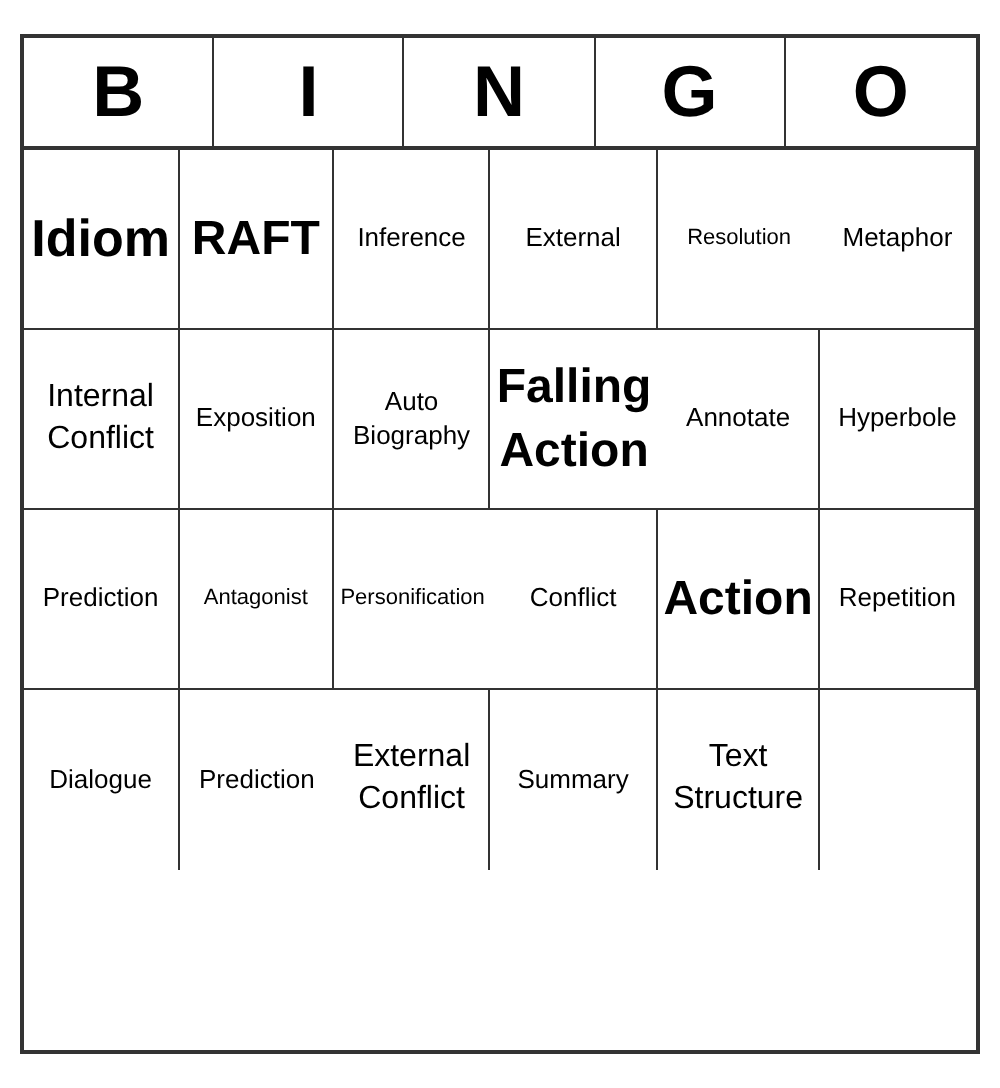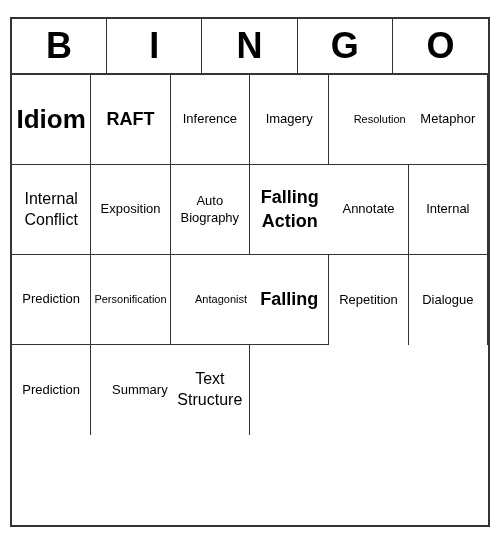--- a/index.html
+++ b/index.html
@@ -53,34 +53,33 @@
       min-height: 90px;
       display: flex;
       align-items: center;
       justify-content: center;
       text-align: center;
       padding: 4px 3px;
     }
 
     .bingo-cell:nth-child(5n) {
       border-right: none;
-      justify-content: flex-end;
     }
 
     .bingo-cell:nth-last-child(-n+5) {
       border-bottom: none;
     }
 
     .cell-text {
       font-size: 13px;
       line-height: 1.3;
     }
 
     .cell-text.large {
-      font-size: 18px;
+      font-size: 24px;
       font-weight: bold;
     }
 
     .cell-text.xlarge {
       font-size: 26px;
       font-weight: bold;
     }
 
     .cell-text.medium {
       font-size: 16px;
@@ -102,21 +101,21 @@
   <div class="bingo-cell">
         <span class="cell-text xlarge">Idiom</span>
       </div>
       <div class="bingo-cell">
         <span class="cell-text large">RAFT</span>
       </div>
       <div class="bingo-cell">
         <span class="cell-text">Inference</span>
       </div>
       <div class="bingo-cell">
-        <span class="cell-text">Imagery</span>
+        <span class="cell-text">External</span>
       </div>
       <div class="bingo-cell">
         <span class="cell-text" style="font-size: 11px;">Resolution</span>
       </div>
       <div class="bingo-cell">
         <span class="cell-text">Metaphor</span>
       </div>
       <div class="bingo-cell">
         <span class="cell-text medium">Internal Conflict</span>
       </div>
@@ -126,43 +125,49 @@
       <div class="bingo-cell">
         <span class="cell-text" style="font-size: 13px;">Auto Biography</span>
       </div>
       <div class="bingo-cell">
         <span class="cell-text large">Falling Action</span>
       </div>
       <div class="bingo-cell">
         <span class="cell-text">Annotate</span>
       </div>
       <div class="bingo-cell">
-        <span class="cell-text">Internal</span>
+        <span class="cell-text">Hyperbole</span>
       </div>
       <div class="bingo-cell">
         <span class="cell-text">Prediction</span>
       </div>
       <div class="bingo-cell">
+        <span class="cell-text" style="font-size: 11px;">Antagonist</span>
+      </div>
+      <div class="bingo-cell">
         <span class="cell-text" style="font-size: 11px;">Personification</span>
       </div>
       <div class="bingo-cell">
-        <span class="cell-text" style="font-size: 11px;">Antagonist</span>
+        <span class="cell-text">Conflict</span>
       </div>
       <div class="bingo-cell">
-        <span class="cell-text large">Falling</span>
+        <span class="cell-text large">Action</span>
       </div>
       <div class="bingo-cell">
         <span class="cell-text">Repetition</span>
       </div>
       <div class="bingo-cell">
         <span class="cell-text">Dialogue</span>
       </div>
       <div class="bingo-cell">
         <span class="cell-text">Prediction</span>
       </div>
       <div class="bingo-cell">
+        <span class="cell-text medium">External Conflict</span>
+      </div>
+      <div class="bingo-cell">
         <span class="cell-text">Summary</span>
       </div>
       <div class="bingo-cell">
         <span class="cell-text medium">Text Structure</span>
       </div>
     </div>
 </div>
 
 </body></html>

